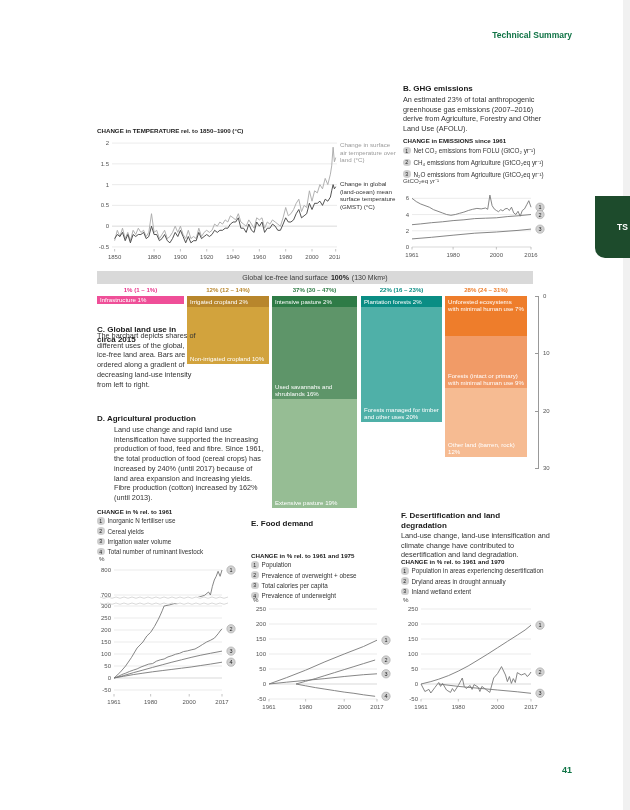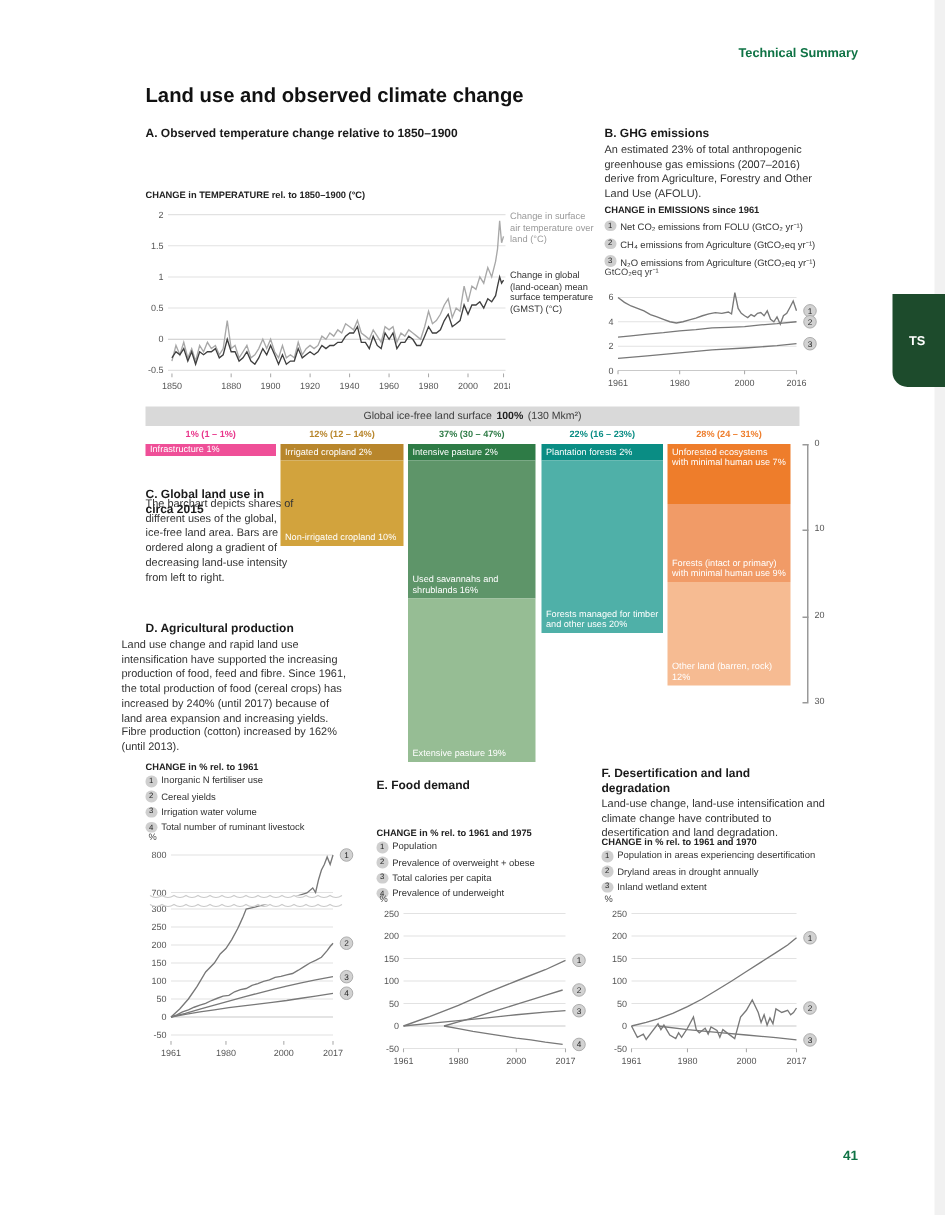--- a/index.html
+++ b/index.html
@@ -28,31 +28,29 @@
         font-size:6.1px;line-height:1.18;color:#fff;}
   .baxv{position:absolute;border-left:0.8px solid #999;width:0;}
   .baxt{position:absolute;border-top:0.8px solid #999;width:4px;height:0;}
   .baxl{position:absolute;font-size:6px;color:#555;}
   svg text{font-family:"Liberation Sans",sans-serif;}
   .cap{position:absolute;left:97px;top:727px;width:442px;font-size:7.1px;line-height:1.35;
        color:#2e3e76;font-weight:bold;}
   .pnum{position:absolute;right:58px;top:765px;font-size:9px;font-weight:bold;color:#0f7345;}
   .tstab{position:absolute;right:0;top:196px;width:35px;height:62px;background:#1d4b2c;
          border-radius:0 0 0 10px;display:flex;align-items:center;}
-  .tstab span{color:#fff;font-size:8.5px;font-weight:bold;margin-left:11px;}
+  .tstab span{color:#fff;font-size:8.5px;font-weight:bold;margin-left:22px;}
 </style>
 </head>
 <body>
 
 <div class="page">
   <div class="edge"></div>
   <div class="hdr">Technical Summary</div>
-  <div class="title">Land use and observed climate change</div>
-
-  <div class="abs sech" style="left:97px;top:84px;width:330px">A. Observed temperature change relative to 1850–1900</div>
+
   <div class="abs chg" style="left:97px;top:127px">CHANGE in TEMPERATURE rel. to 1850–1900 (°C)</div>
   <svg class="abs" style="left:95px;top:135px" width="245" height="128">
       <line x1="17" y1="8.07692307692307" x2="242" y2="8.07692307692307" stroke="#e2e2e2" stroke-width="0.7"></line>
       <text x="14" y="10.07692307692307" text-anchor="end" font-size="6" fill="#555">2</text>
       <line x1="17" y1="28.84615384615384" x2="242" y2="28.84615384615384" stroke="#e2e2e2" stroke-width="0.7"></line>
       <text x="14" y="30.84615384615384" text-anchor="end" font-size="6" fill="#555">1.5</text>
       <line x1="17" y1="49.61538461538461" x2="242" y2="49.61538461538461" stroke="#e2e2e2" stroke-width="0.7"></line>
       <text x="14" y="51.61538461538461" text-anchor="end" font-size="6" fill="#555">1</text>
       <line x1="17" y1="70.38461538461539" x2="242" y2="70.38461538461539" stroke="#e2e2e2" stroke-width="0.7"></line>
       <text x="14" y="72.38461538461539" text-anchor="end" font-size="6" fill="#555">0.5</text>
@@ -200,21 +198,21 @@
         <span class="baxl" style="left: 446px; top: 112px;">20</span>
         <div class="baxt" style="left: 438px; top: 172px;"></div>
         <span class="baxl" style="left: 446px; top: 169px;">30</span>
       </div>
     </div>
 
   <div class="abs sech" style="left:97px;top:325px;width:86px">C. Global land use in circa 2015</div>
   <div class="abs body" style="left:97px;top:331px;width:100px">The barchart depicts shares of different uses of the global, ice-free land area. Bars are ordered along a gradient of decreasing land-use intensity from left to right.</div>
 
   <div class="abs sech" style="left:97px;top:414px">D. Agricultural production</div>
-  <div class="abs body" style="left:81px;top:425px;width:154px">Land use change and rapid land use intensification have supported the increasing production of food, feed and fibre. Since 1961, the total production of food (cereal crops) has increased by 240% (until 2017) because of land area expansion and increasing yields. Fibre production (cotton) increased by 162% (until 2013).</div>
+  <div class="abs body" style="left:114px;top:425px;width:154px">Land use change and rapid land use intensification have supported the increasing production of food, feed and fibre. Since 1961, the total production of food (cereal crops) has increased by 240% (until 2017) because of land area expansion and increasing yields. Fibre production (cotton) increased by 162% (until 2013).</div>
   <div class="abs chg" style="left:97px;top:508px">CHANGE in % rel. to 1961</div>
   <div class="abs" style="left:97px;top:517px">
       <div class="lgi">
         <span class="lgn">1</span>
         <span>Inorganic N fertiliser use</span>
       </div>
       <div class="lgi">
         <span class="lgn">2</span>
         <span>Cereal yields</span>
       </div>

